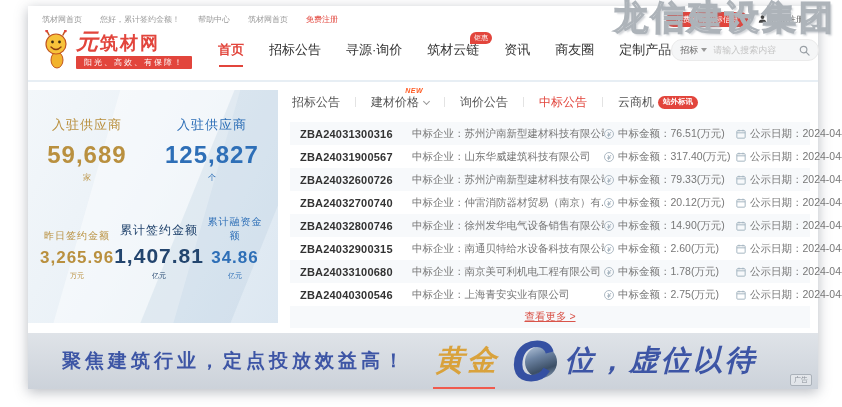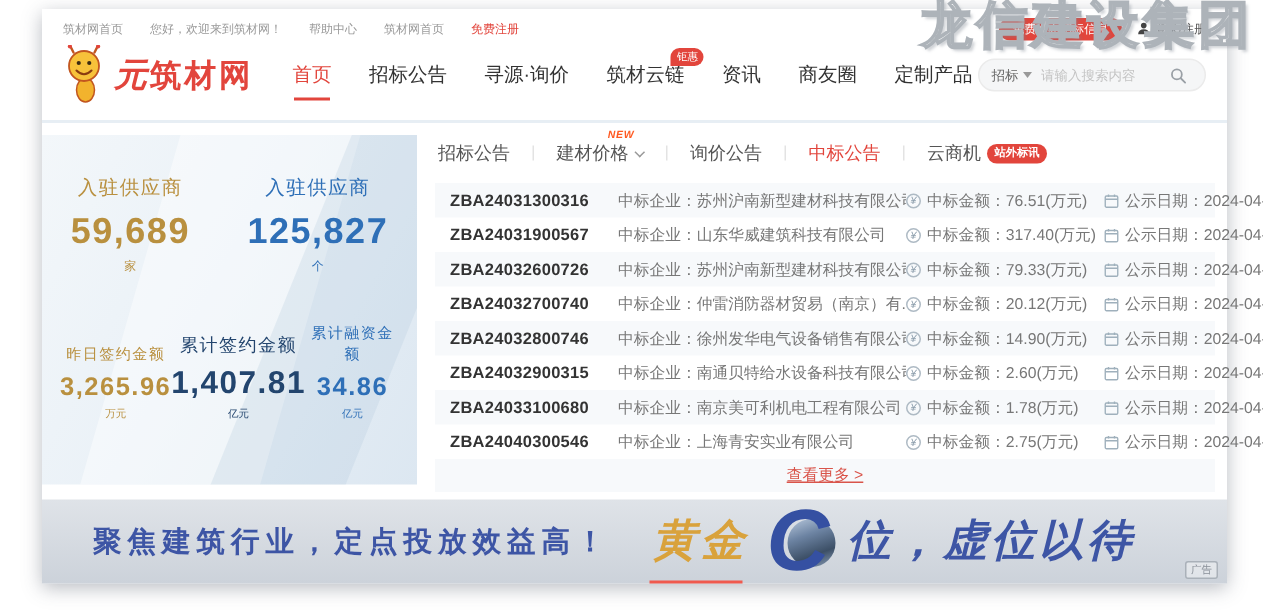--- a/index.html
+++ b/index.html
@@ -15,26 +15,26 @@
   .topbar-right { margin-left:auto; display:flex; align-items:center; gap:10px; }
   .pill-red { background:#e2453c; color:#fff; padding:2px 9px; border-radius:9px; font-size:8px; cursor:pointer; white-space:nowrap; }
   .user { display:flex; align-items:center; gap:3px; color:#555; cursor:pointer; }
 
   
   .header { display:flex; align-items:center; padding:2px 14px 0; height:46px; position:relative; }
   .mascot { width:30px; height:40px; flex:none; }
   .brand { margin-left:4px; flex:none; }
   .brand-row { display:flex; align-items:baseline; color:#e2453c; font-weight:bold; line-height:1; }
   .brand-icon { font-size:22px; margin-right:2px; font-style:italic; }
-  .brand-name { font-size:21px; letter-spacing:2px; }
+  .brand-name { font-size:18px; letter-spacing:2px; }
   .brand-slogan { margin-top:3px; background:#e2453c; color:#fff; font-size:8px; padding:1px 8px;
                   letter-spacing:2px; width:max-content; border-radius:1px; }
   nav { display:flex; gap:25px; margin-left:26px; font-size:13px; color:#333; align-items:center; }
   .nav-item { position:relative; cursor:pointer; white-space:nowrap; }
-  .nav-item.active { color:#e2453c; font-weight:normal; }
+  .nav-item.active { color:#e2453c; font-weight:bold; }
   .nav-item.active::after { content:""; position:absolute; left:1px; right:1px; bottom:-8px; height:2px; background:#e2453c; }
   .nav-badge { position:absolute; top:-9px; right:-13px; background:#e2453c; color:#fff; font-size:7px;
                padding:1px 4px; border-radius:6px 6px 6px 0; font-weight:normal; }
   .search { margin-left:auto; width:152px; height:22px; border-radius:11px; background:#f5f6f7; border:1px solid #ebebeb;
             display:flex; align-items:center; padding:0 8px; font-size:9px; color:#888; gap:6px; }
   .search-cat { display:flex; align-items:center; gap:3px; cursor:pointer; white-space:nowrap; color:#666; }
   .caret { width:0; height:0; border-left:3px solid transparent; border-right:3px solid transparent; border-top:4px solid #999; }
   .search-input { border:none; background:transparent; outline:none; font-size:9px; color:#666; width:80px; }
   .search-input::placeholder { color:#c4c4c4; }
   .hdivider { height:2px; background:#e7eef4; margin-top:8px; }
@@ -100,21 +100,21 @@
   .wm1 { font-size:34px; letter-spacing:3px; line-height:1.05; }
   .wm2 { font-size:17px; letter-spacing:1px; line-height:1.2; }
 </style>
 </head>
 <body>
 
 <div class="stage">
   <div class="card">
 
     <div class="topbar">
-      <div class="topbar-left" id="topbar-left"><span class="tb-item">筑材网首页</span><span class="tb-item">您好，欢迎来到筑材网！</span><span class="tb-item">帮助中心</span><span class="tb-item">筑材网首页</span><span class="tb-item red">免费注册</span></div>
+      <div class="topbar-left" id="topbar-left"><span class="tb-item">筑材网首页</span><span class="tb-item">您好，累计签约金额！</span><span class="tb-item">帮助中心</span><span class="tb-item">筑材网首页</span><span class="tb-item red">免费注册</span></div>
       <div class="topbar-right">
         <span class="pill-red">免费发布招标信息</span>
         <span class="user">
           <svg width="9" height="10" viewBox="0 0 12 12">
             <circle cx="6" cy="3.4" r="2.5" fill="#444"></circle>
               <path d="M1 11 a5 4.4 0 0 1 10 0 z" fill="#444"></path>
           </svg>
           <span>登录/注册</span>
         </span>
       </div>
@@ -129,20 +129,21 @@
         <path d="M9 17 q5 5 10 0" stroke="#8a3c10" stroke-width="1.4" fill="none" stroke-linecap="round"></path>
         <path d="M7 5 l-2 -4 M21 5 l2 -4" stroke="#c2561f" stroke-width="1.6" stroke-linecap="round"></path>
         <circle cx="4.6" cy="1" r="1.4" fill="#e2453c"></circle>
           <circle cx="23.4" cy="1" r="1.4" fill="#e2453c"></circle>
       </svg>
       <div class="brand">
         <div class="brand-row">
           <span class="brand-icon">元</span>
           <span class="brand-name">筑材网</span>
         </div>
+        <div class="brand-slogan">阳光、高效、有保障！</div>
       </div>
       <nav id="main-nav">
           <a class="nav-item active"><span>首页</span></a>
           <a class="nav-item"><span>招标公告</span></a>
           <a class="nav-item"><span>寻源·询价</span></a>
           <a class="nav-item"><span>筑材云链</span><span class="nav-badge">钜惠</span></a>
           <a class="nav-item"><span>资讯</span></a>
           <a class="nav-item"><span>商友圈</span></a>
           <a class="nav-item"><span>定制产品</span></a>
         </nav>

